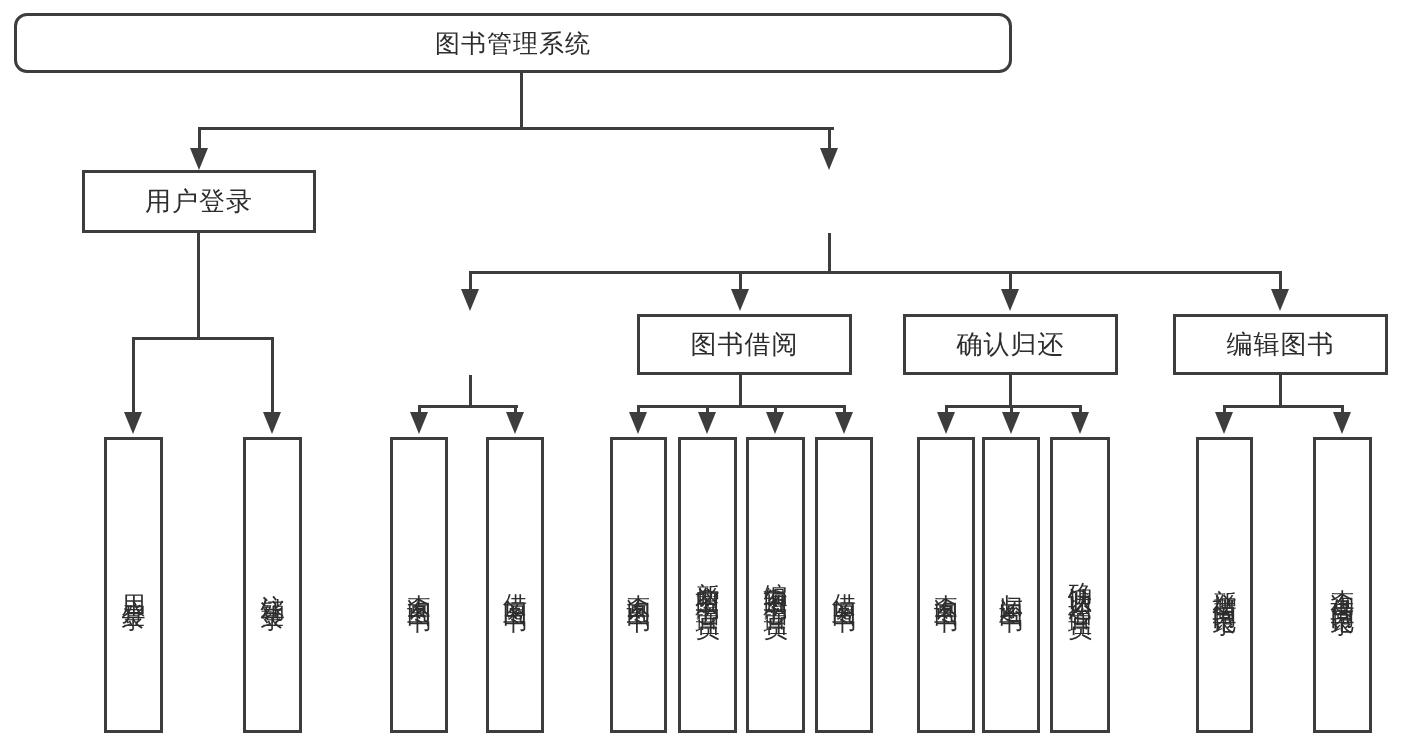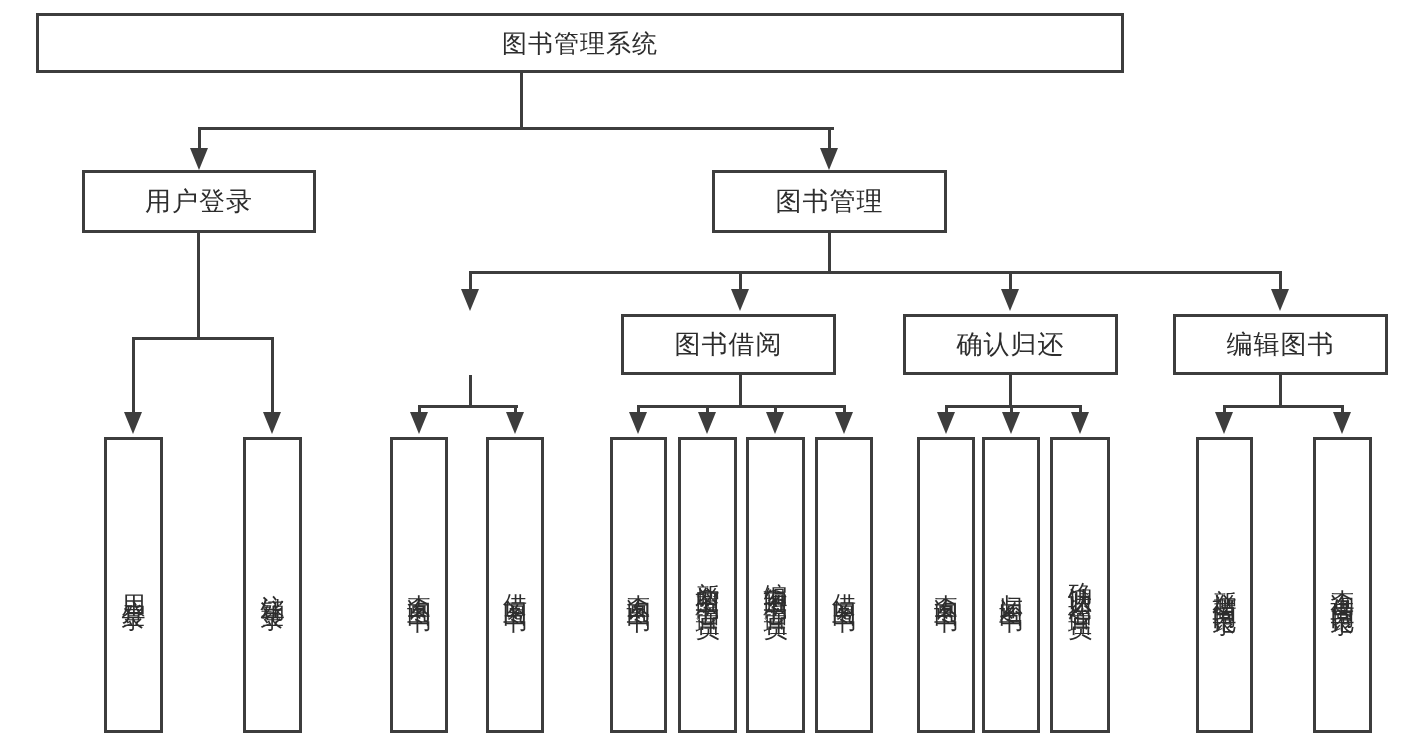--- a/index.html
+++ b/index.html
@@ -61,51 +61,50 @@
     letter-spacing:1px;
     z-index:10;
     white-space:nowrap;
   }
 </style>
 </head>
 <body>
 
 <div class="canvas">
 
-  <div class="hbox root-box" style="left:36px;top:13px;width:1088px;height:60px;">图书管理系统</div>
+  <div class="hbox root-box" style="left:14px;top:13px;width:998px;height:60px;border-radius:13px;">图书管理系统</div>
 
   <div class="v" style="left:520px;top:73px;height:54px;"></div>
   <div class="h" style="left:198px;top:127px;width:636px;"></div>
   <div class="v" style="left:198px;top:127px;height:24px;"></div>
   <div class="a" style="left:190px;top:148px;"></div>
   <div class="v" style="left:828px;top:127px;height:24px;"></div>
   <div class="a" style="left:820px;top:148px;"></div>
 
   <div class="hbox" style="left:82px;top:170px;width:234px;height:63px;">用户登录</div>
-  <div class="hbox" style="left:712px;top:170px;width:235px;height:63px;">图书管理</div>
 
   <div class="v" style="left:197px;top:233px;height:104px;"></div>
   <div class="h" style="left:132px;top:337px;width:142px;"></div>
   <div class="v" style="left:132px;top:337px;height:76px;"></div>
   <div class="a" style="left:124px;top:412px;"></div>
   <div class="v" style="left:271px;top:337px;height:76px;"></div>
   <div class="a" style="left:263px;top:412px;"></div>
 
   <div class="v" style="left:828px;top:233px;height:40px;"></div>
   <div class="h" style="left:469px;top:271px;width:812px;"></div>
   <div class="v" style="left:469px;top:271px;height:19px;"></div>
   <div class="a" style="left:461px;top:289px;"></div>
   <div class="v" style="left:739px;top:271px;height:19px;"></div>
   <div class="a" style="left:731px;top:289px;"></div>
   <div class="v" style="left:1009px;top:271px;height:19px;"></div>
   <div class="a" style="left:1001px;top:289px;"></div>
   <div class="v" style="left:1279px;top:271px;height:19px;"></div>
   <div class="a" style="left:1271px;top:289px;"></div>
 
-  <div class="hbox" style="left:621px;top:314px;width:215px;height:61px;">图书借阅</div>
+  <div class="hbox" style="left:637px;top:314px;width:215px;height:61px;">图书借阅</div>
   <div class="hbox" style="left:903px;top:314px;width:215px;height:61px;">确认归还</div>
   <div class="hbox" style="left:1173px;top:314px;width:215px;height:61px;">编辑图书</div>
 
   <div class="v" style="left:469px;top:375px;height:32px;"></div>
   <div class="h" style="left:418px;top:405px;width:100px;"></div>
   <div class="v" style="left:418px;top:405px;height:8px;"></div>
   <div class="a" style="left:410px;top:412px;"></div>
   <div class="v" style="left:514px;top:405px;height:8px;"></div>
   <div class="a" style="left:506px;top:412px;"></div>
 

